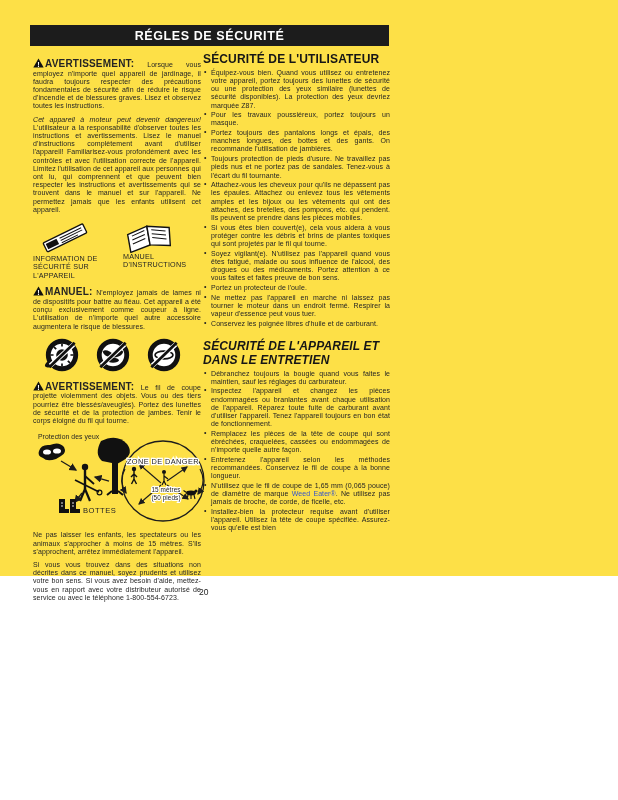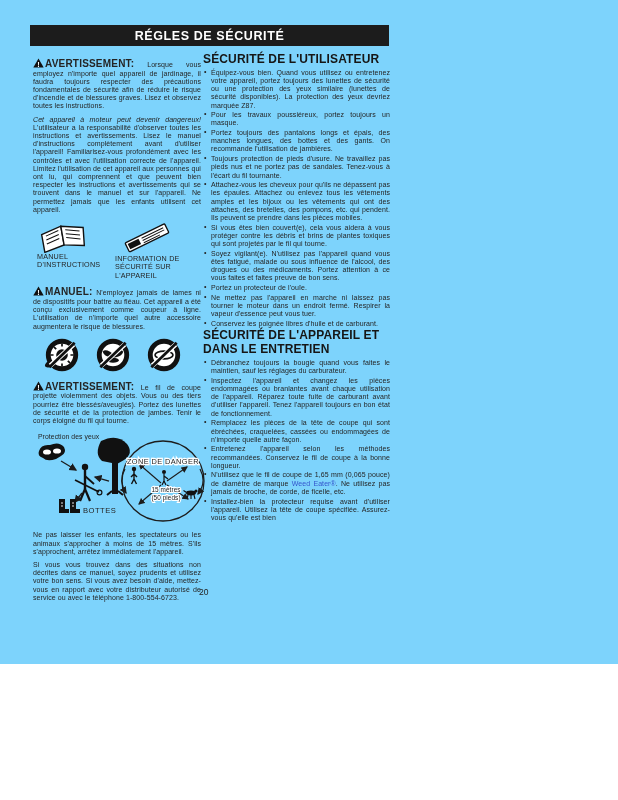--- a/index.html
+++ b/index.html
@@ -1,32 +1,32 @@
 <!DOCTYPE html>
 <html><head>
 <meta charset="utf-8">
 <style>
   html,body{margin:0;padding:0;background:#ffffff;}
   body{width:618px;height:800px;overflow:hidden;
        font-family:"Liberation Sans",sans-serif;color:#1f1f1f;}
-  .page{position:relative;width:618px;height:664px;background:#7dd3fc;}
+  .page{position:relative;width:618px;height:576px;background:#fde047;}
   .header-bar{position:absolute;left:30px;top:25px;width:359px;height:21px;
     background:#1c1c1c;color:#fff;display:flex;align-items:center;justify-content:center;
     font-size:12.5px;font-weight:bold;letter-spacing:.6px;}
   .col{position:absolute;font-size:7px;line-height:1.17;letter-spacing:.08px;
     text-align:justify;color:#242424;}
   .col-left{left:33px;top:58px;width:168px;}
   .col-right{left:203px;top:53px;width:187px;}
   p{margin:0 0 5px 0;}
   .lead{font-weight:bold;font-size:10px;letter-spacing:.2px;}
   .tri{vertical-align:-1px;margin-right:1px;}
   .it{font-style:italic;}
   h2{font-size:12px;line-height:1.15;margin:0 0 2px 0;letter-spacing:.15px;
      text-align:left;white-space:pre-line;color:#161616;}
-  h2.mt{margin-top:1px;}
+  h2.mt{margin-top:12px;font-style:italic;}
   ul.bullets{list-style:none;margin:0 0 1px 0;padding:0;}
   ul.bullets li{position:relative;padding-left:8px;margin:0 0 1.5px 0;}
   ul.bullets li::before{content:"\2022";position:absolute;left:1px;top:-1px;}
   .icon-row{display:flex;align-items:flex-start;margin:3px 0 6px 0;text-align:left;}
   .icon-block{display:flex;flex-direction:column;}
   .icon-block .cap{font-size:7.2px;line-height:1.18;white-space:pre-line;letter-spacing:.2px;}
   .blk-manual{width:78px;margin-left:4px;}
   .blk-decal{width:86px;}
   .circles{display:flex;gap:13px;margin:4px 0 7px 10px;}
   .diagram{margin:1px 0 4px 0;}
@@ -44,42 +44,42 @@
   <div class="col col-left">
 
     <p><svg class="tri" width="11" height="10" viewBox="0 0 11 10">
           <path d="M5.5,0.4 L10.7,9.6 H0.3 Z" fill="#111"></path>
           <text x="5.5" y="8.6" fill="#fff" font-size="7.5" font-weight="bold" text-anchor="middle">!</text>
         </svg><span class="lead">AVERTISSEMENT:</span> <span>Lorsque vous employez n'importe quel appareil de jardinage, il faudra toujours respecter des précautions fondamentales de sécurité afin de réduire le risque d'incendie et de blessures graves. Lisez et observez toutes les instructions.</span></p>
 
     <p><span class="it">Cet appareil à moteur peut devenir dangereux!</span> <span>L'utilisateur a la responsabilité d'observer toutes les instructions et avertissements. Lisez le manuel d'instructions complètement avant d'utiliser l'appareil! Familiarisez-vous profondément avec les contrôles et avec l'utilisation correcte de l'appareil. Limitez l'utilisation de cet appareil aux personnes qui ont lu, qui comprennent et que peuvent bien respecter les instructions et avertissements qui se trouvent dans le manuel et sur l'appareil. Ne permettez jamais que les enfants utilisent cet appareil.</span></p>
 
     <div class="icon-row">
-      <div class="icon-block blk-manual">
-        <svg width="52" height="34" viewBox="0 0 52 34">
-          <g transform="translate(4,5) rotate(-7 22 12)">
-            <path d="M1,8 L21,2 L22,21 L2,26 Z" fill="#fff" stroke="#111" stroke-width="1.4"></path>
-            <path d="M43,6 L21,2 L22,21 L42,24 Z" fill="#fff" stroke="#111" stroke-width="1.4"></path>
-            <path d="M5,10 L18,6 M5,14 L18,10 M5,18 L18,14 M25,6 L39,9 M25,10 L39,13 M25,14 L39,17" stroke="#111" stroke-width="1"></path>
-          </g>
-        </svg>
-        <span class="cap">MANUEL
-D'INSTRUCTIONS</span>
-      </div>
       <div class="icon-block blk-decal">
         <svg width="66" height="36" viewBox="0 0 66 36">
           <g transform="translate(10,24) rotate(-26)">
             <rect x="0" y="0" width="44" height="10" rx="1" fill="#fff" stroke="#111" stroke-width="1.3"></rect>
             <rect x="2" y="2" width="12" height="6" fill="#111"></rect>
             <path d="M17,3 h24 M17,5.5 h24 M17,8 h18" stroke="#111" stroke-width="0.9"></path>
           </g>
         </svg>
         <span class="cap">INFORMATION DE
 SÉCURITÉ SUR
 L'APPAREIL</span>
+      </div>
+      <div class="icon-block blk-manual">
+        <svg width="52" height="34" viewBox="0 0 52 34">
+          <g transform="translate(4,5) rotate(-7 22 12)">
+            <path d="M1,8 L21,2 L22,21 L2,26 Z" fill="#fff" stroke="#111" stroke-width="1.4"></path>
+            <path d="M43,6 L21,2 L22,21 L42,24 Z" fill="#fff" stroke="#111" stroke-width="1.4"></path>
+            <path d="M5,10 L18,6 M5,14 L18,10 M5,18 L18,14 M25,6 L39,9 M25,10 L39,13 M25,14 L39,17" stroke="#111" stroke-width="1"></path>
+          </g>
+        </svg>
+        <span class="cap">MANUEL
+D'INSTRUCTIONS</span>
       </div>
     </div>
 
     <p><svg class="tri" width="11" height="10" viewBox="0 0 11 10">
           <path d="M5.5,0.4 L10.7,9.6 H0.3 Z" fill="#111"></path>
           <text x="5.5" y="8.6" fill="#fff" font-size="7.5" font-weight="bold" text-anchor="middle">!</text>
         </svg><span class="lead">MANUEL:</span> <span>N'employez jamais de lames ni de dispositifs pour battre au fléau. Cet appareil a été conçu exclusivement comme coupeur à ligne. L'utilisation de n'importe quel autre accessoire augmentera le risque de blessures.</span></p>
 
     <div class="circles">
       <svg width="38" height="38" viewBox="0 0 36 36">

